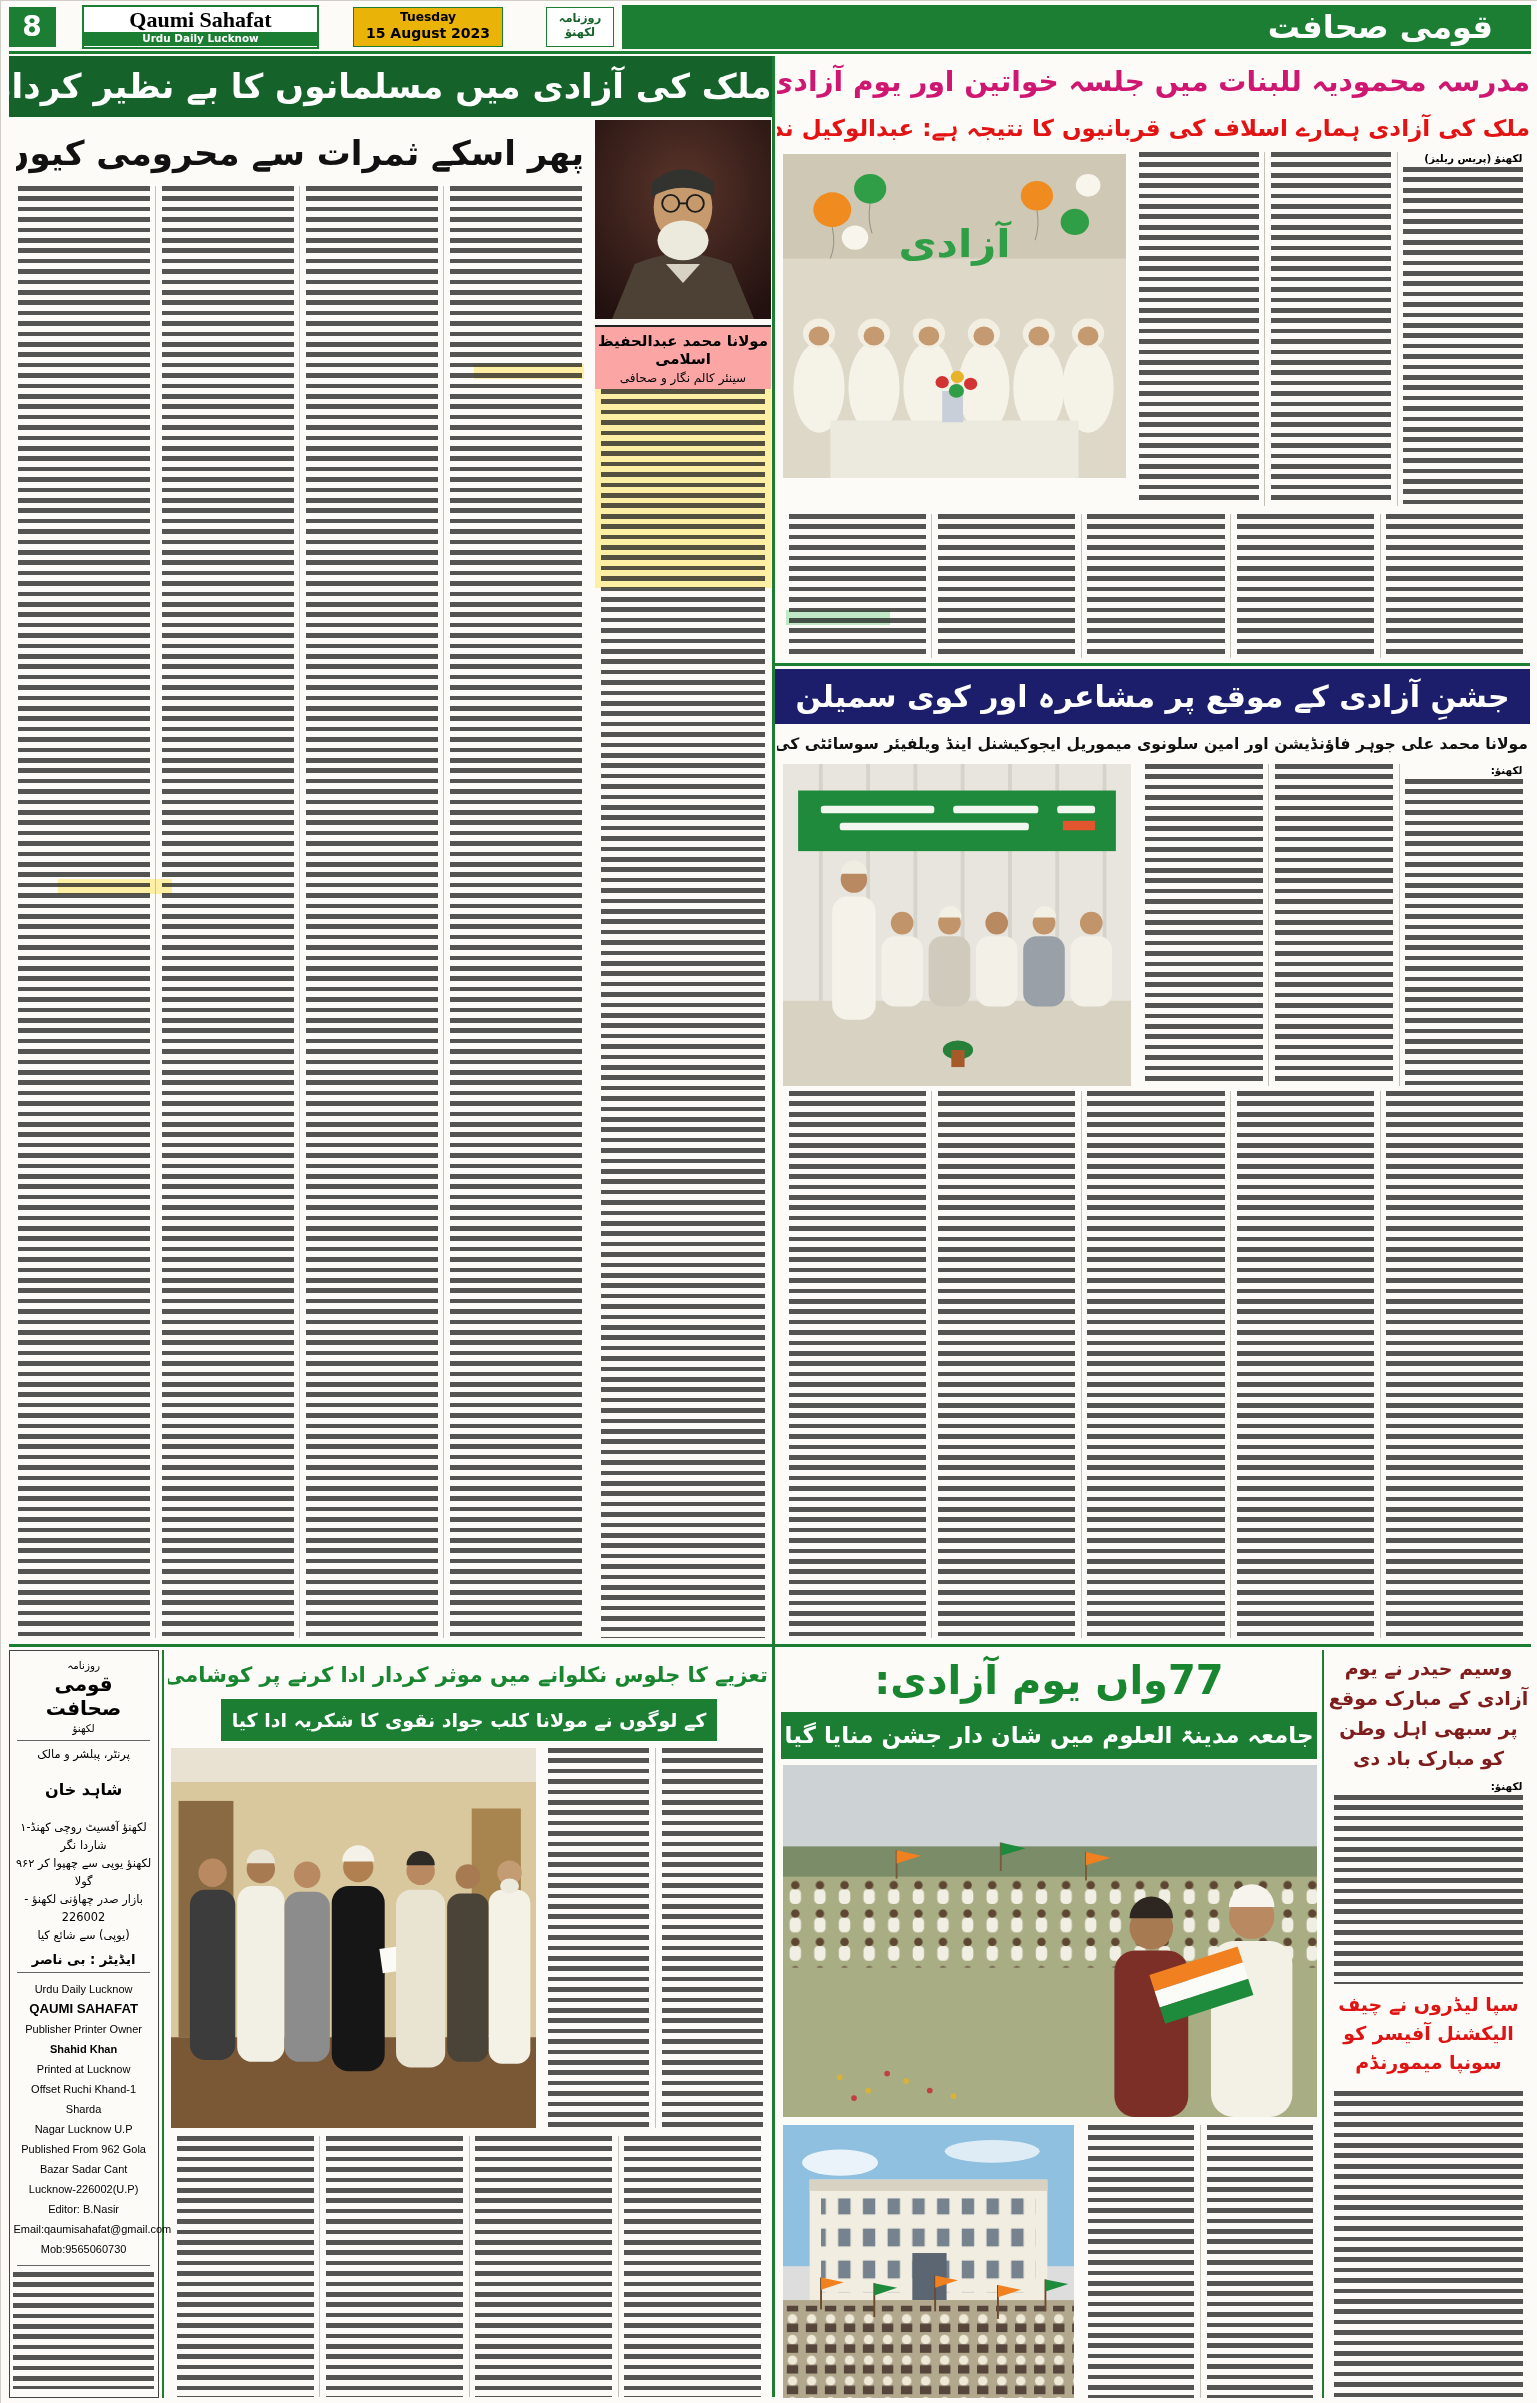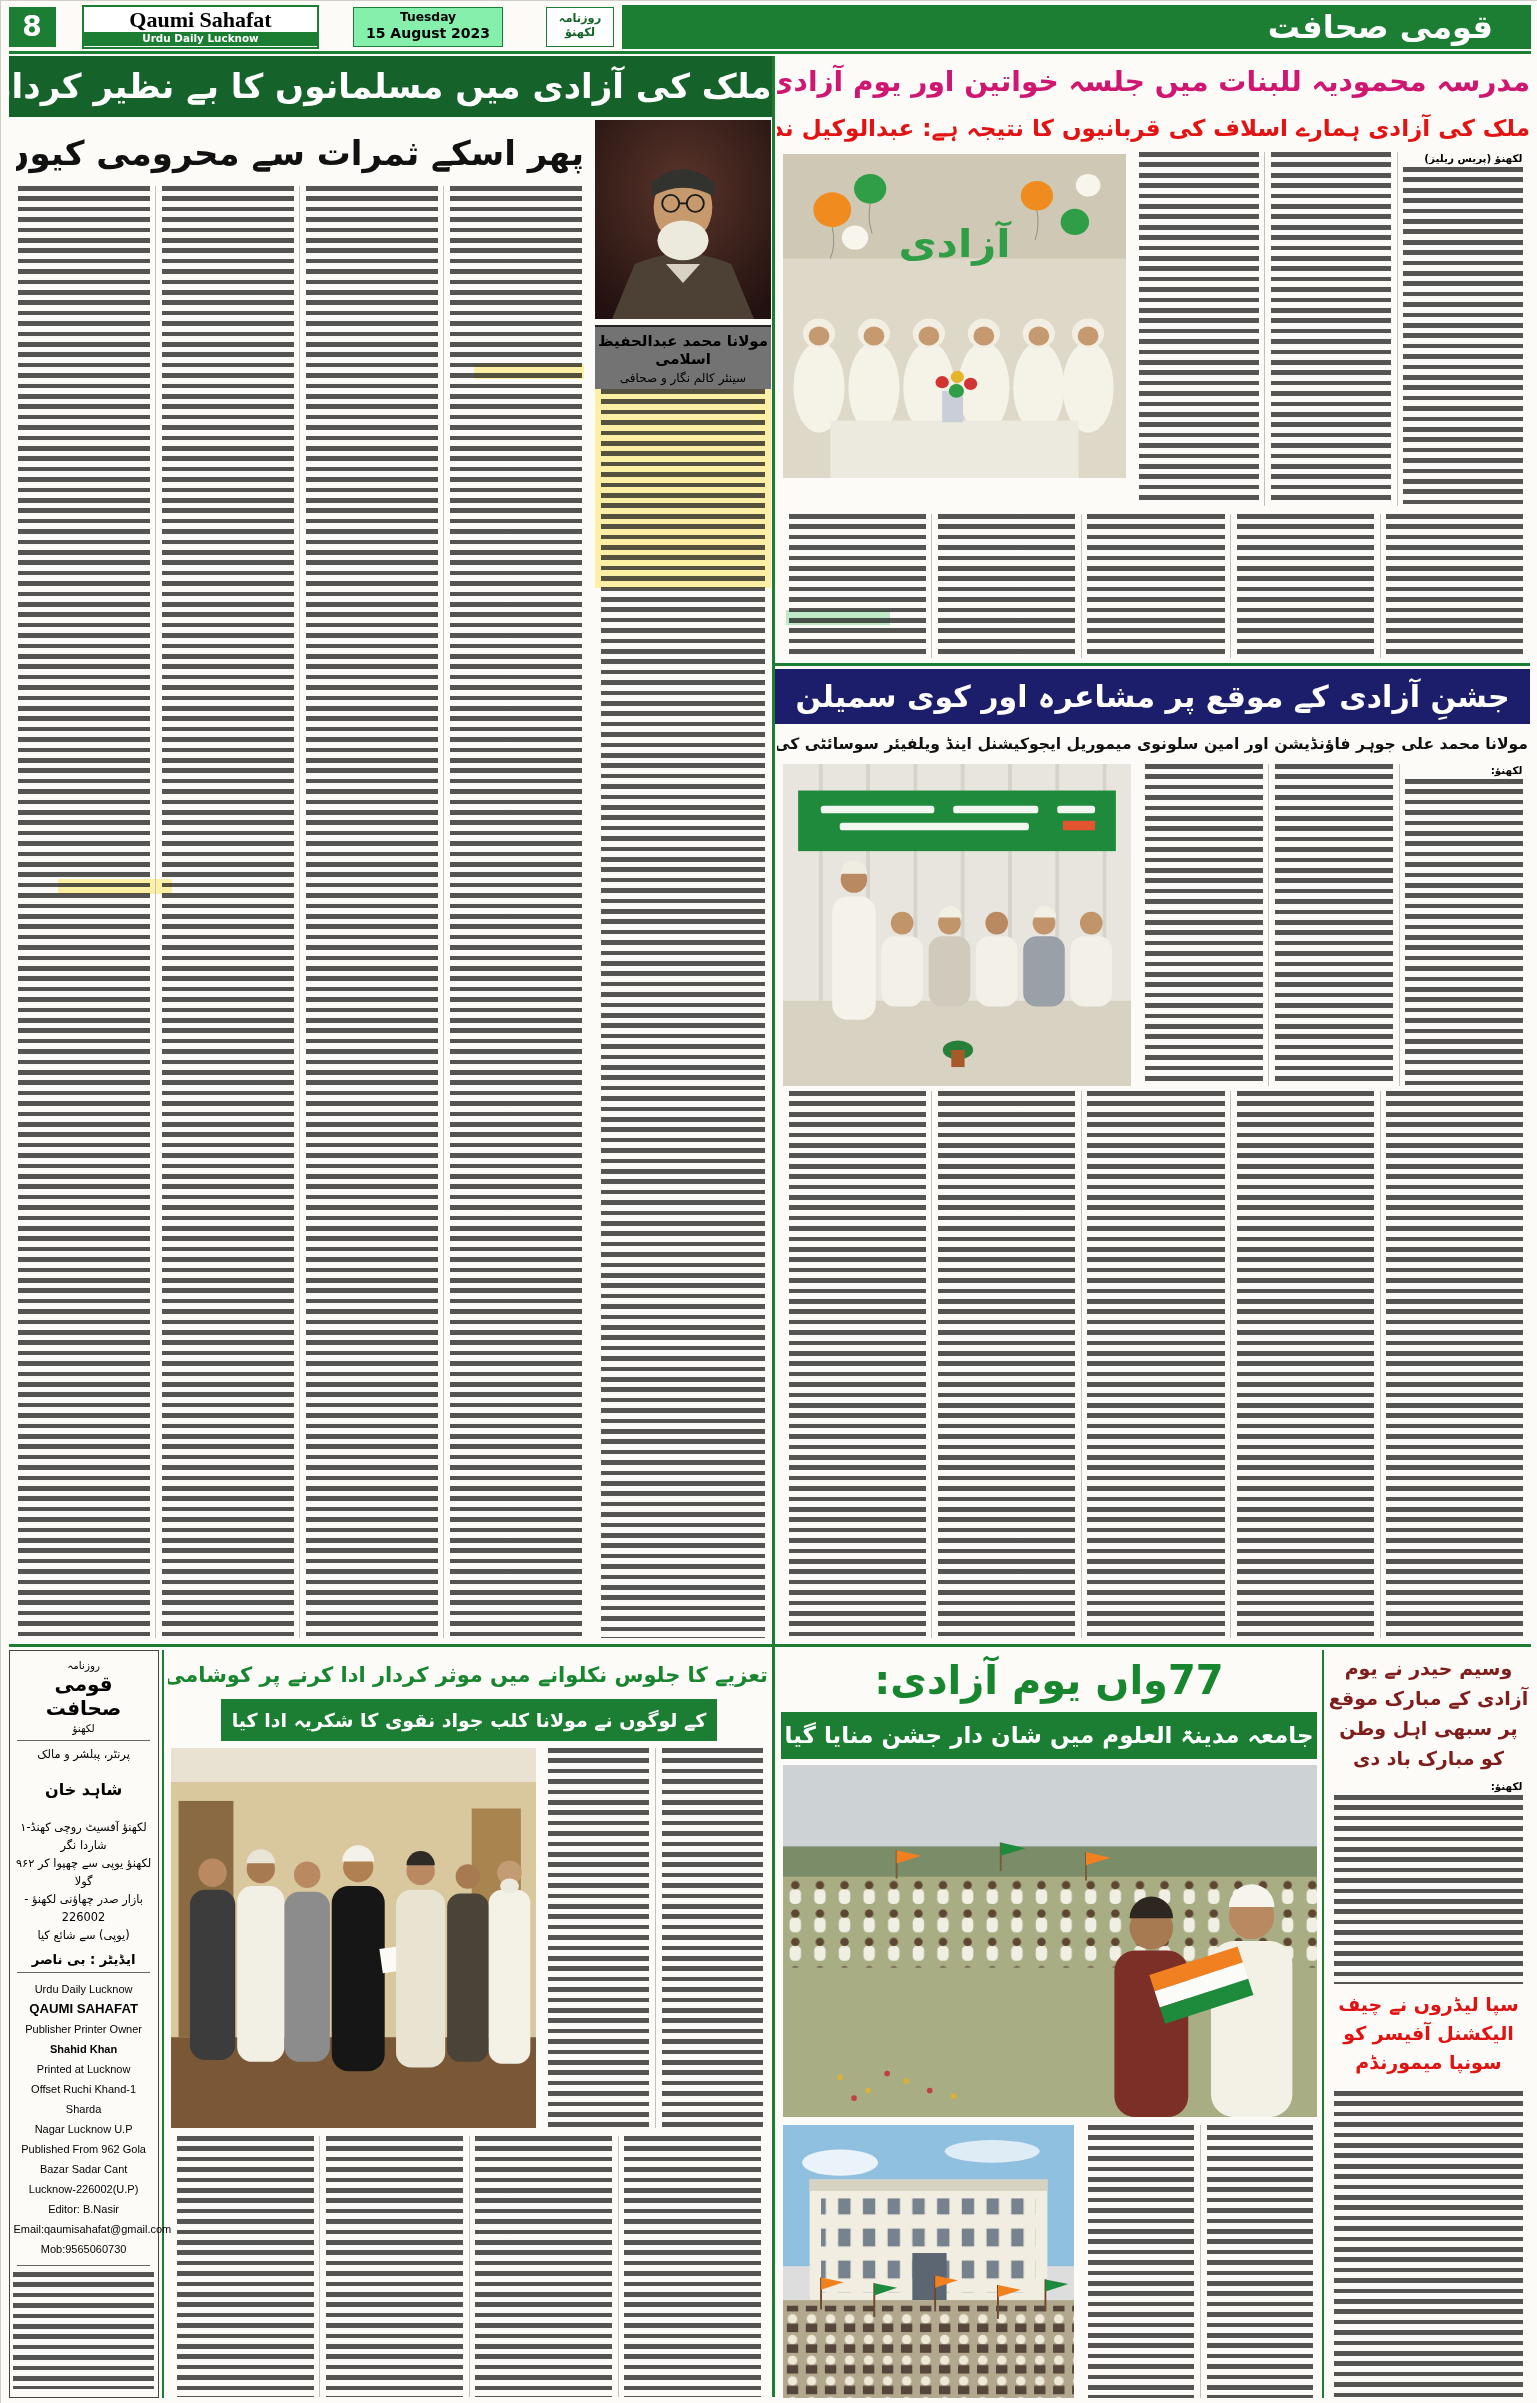--- a/index.html
+++ b/index.html
@@ -20,21 +20,21 @@
   .green{background:#1b7e33}
   .dkgreen{background:#15632a}
   .rule-h{background:#1b7e33}
   .rule-v{background:#1b7e33}
   .hl{position:absolute}
 
   .head-white{color:#fff;font-weight:bold}
   .photo{position:absolute;overflow:hidden;background:#ddd}
   .photo svg{display:block;width:100%;height:100%}
 
-  .byline{border-top:2.4px solid #222;border-bottom:2.4px solid #222;text-align:center;direction:rtl;padding:4.7px 1.9px;background:#737373}
+  .byline{border-top:2.4px solid #222;border-bottom:2.4px solid #222;text-align:center;direction:rtl;padding:4.7px 1.9px;background:#fca5a5}
   .byline-name{font-weight:bold;font-size:15px}
   .byline-title{font-size:12px;margin-top:3.8px}
 
   .imprint{border:1.9px solid #444;background:#fcfbf7;padding:7.6px 3.8px;display:flex;flex-direction:column;align-items:stretch;text-align:center}
   .imp-rule{border-top:0.9px solid #666;margin:5.7px 3.8px}
   .imp-u-sm{font-size:10.4px;direction:rtl}
   .imp-u-title{font-size:20px;font-weight:bold;direction:rtl;margin:1.9px 0}
   .imp-u-owner{font-size:16px;font-weight:bold;direction:rtl;margin:19px 0}
   .imp-u-addr{font-size:11.4px;line-height:18px;direction:rtl}
   .imp-u-ed{font-size:13.2px;font-weight:bold;direction:rtl;margin-top:8px}
@@ -48,21 +48,21 @@
 
 <div class="page">
 
   <div class="abs green head-white center" style="left:7.6px;top:5.7px;width:47px;height:40px;font-size:28px;line-height:40px">8</div>
 
   <div class="abs" style="left:81px;top:3.8px;width:237px;height:44px;border:2.8px double #1b7e33;background:#fff">
     <div class="center" style="font-family:'Liberation Serif',serif;font-weight:bold;font-size:22px;line-height:25.6px">Qaumi Sahafat</div>
     <div class="green head-white center" style="font-size:10.4px;line-height:13.2px">Urdu Daily Lucknow</div>
   </div>
 
-  <div class="abs center" style="left:352px;top:5.7px;width:150px;height:40px;border:1.9px solid #1b7e33;background:#86efac;padding-top:2.8px">
+  <div class="abs center" style="left:352px;top:5.7px;width:150px;height:40px;border:1.9px solid #1b7e33;background:#eab308;padding-top:2.8px">
     <div style="font-size:12.3px;font-weight:bold;line-height:15px">Tuesday</div>
     <div style="font-size:14px;font-weight:bold;line-height:17px">15 August 2023</div>
   </div>
 
   <div class="abs center rtl" style="left:545px;top:5.7px;width:68px;height:40px;border:1.4px solid #1b7e33;background:#fff;padding-top:3.8px">
     <div style="font-size:11.4px;font-weight:bold;color:#15632a;line-height:14px">روزنامہ</div>
     <div style="font-size:11.4px;font-weight:bold;color:#15632a;line-height:14px">لکھنؤ</div>
   </div>
 
   <div class="abs green head-white rtl" style="left:621px;top:3.8px;width:909px;height:44px;font-size:32px;line-height:44px;padding-right:38px">قومی صحافت</div>

